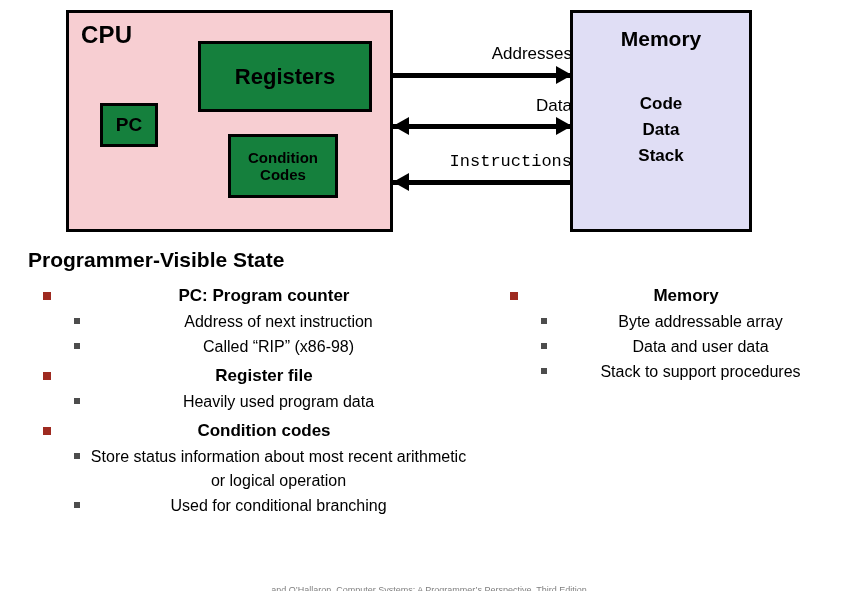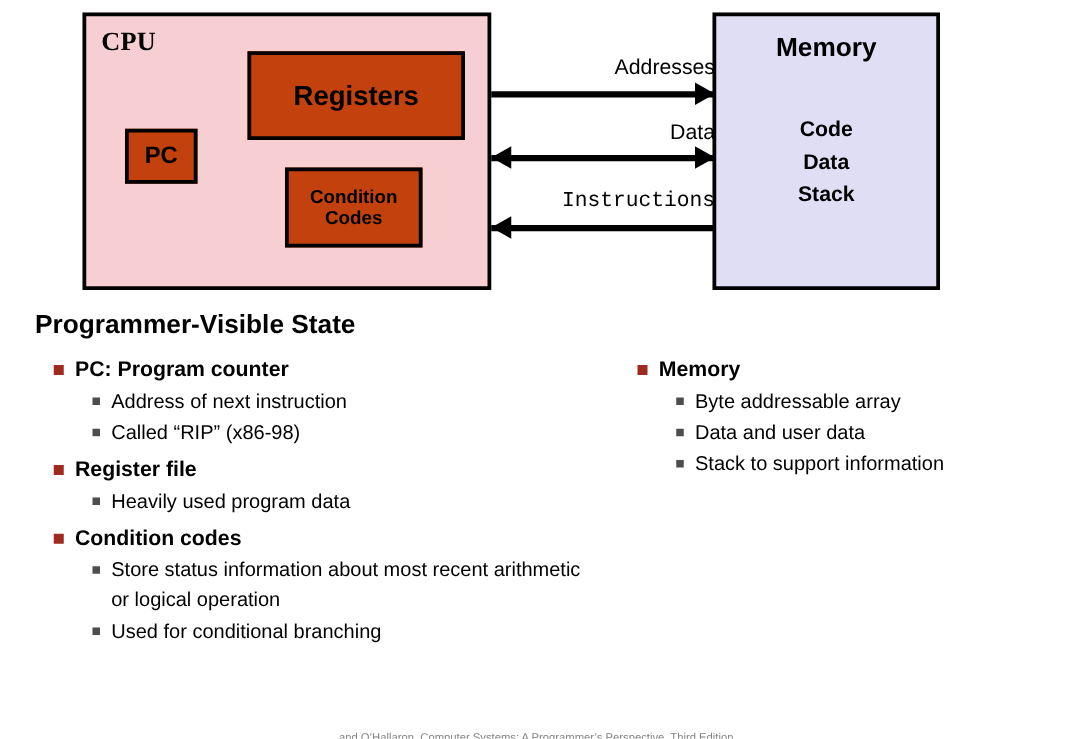--- a/index.html
+++ b/index.html
@@ -31,29 +31,28 @@
     width: 327px;
     height: 222px;
     background: #f7ced2;
     border: 3px solid #000000;
     box-sizing: border-box;
   }
   .cpu-label {
     position: absolute;
     left: 12px;
     top: 8px;
-    font-size: 21px;
+    font-size: 24px;
     font-weight: bold;
     letter-spacing: 0.2px;
-    font-family: Liberation Serif, serif;
   }
 
   .inner-box {
     position: absolute;
-    background: #c2410c;
+    background: #15803d;
     border: 3px solid #000000;
     box-sizing: border-box;
     display: flex;
     align-items: center;
     justify-content: center;
     text-align: center;
     font-weight: bold;
     line-height: 1.14;
   }
   .pc-box {
@@ -149,20 +148,21 @@
   .lbl-data  { top: 96px; }
   .lbl-instr { top: 152px; font-family: Liberation Mono, monospace; }
 
   
   #content {
     position: absolute;
     left: 0;
     top: 240px;
     width: 858px;
     height: 351px;
+    text-align: center;
   }
 
   .section-title {
     position: absolute;
     left: 28px;
     top: 8px;
     font-size: 21px;
     font-weight: bold;
   }
 
@@ -334,21 +334,21 @@
           <li class="b2">
             <span class="sq2"></span>
             <span>Byte addressable array</span>
           </li>
           <li class="b2">
             <span class="sq2"></span>
             <span>Data and user data</span>
           </li>
           <li class="b2">
             <span class="sq2"></span>
-            <span>Stack to support information</span>
+            <span>Stack to support procedures</span>
           </li>
         </ul>
       </li>
     </ul>
   </div>
 
 </div>
 
 <div id="footer">and O’Hallaron, Computer Systems: A Programmer’s Perspective, Third Edition</div>
 

